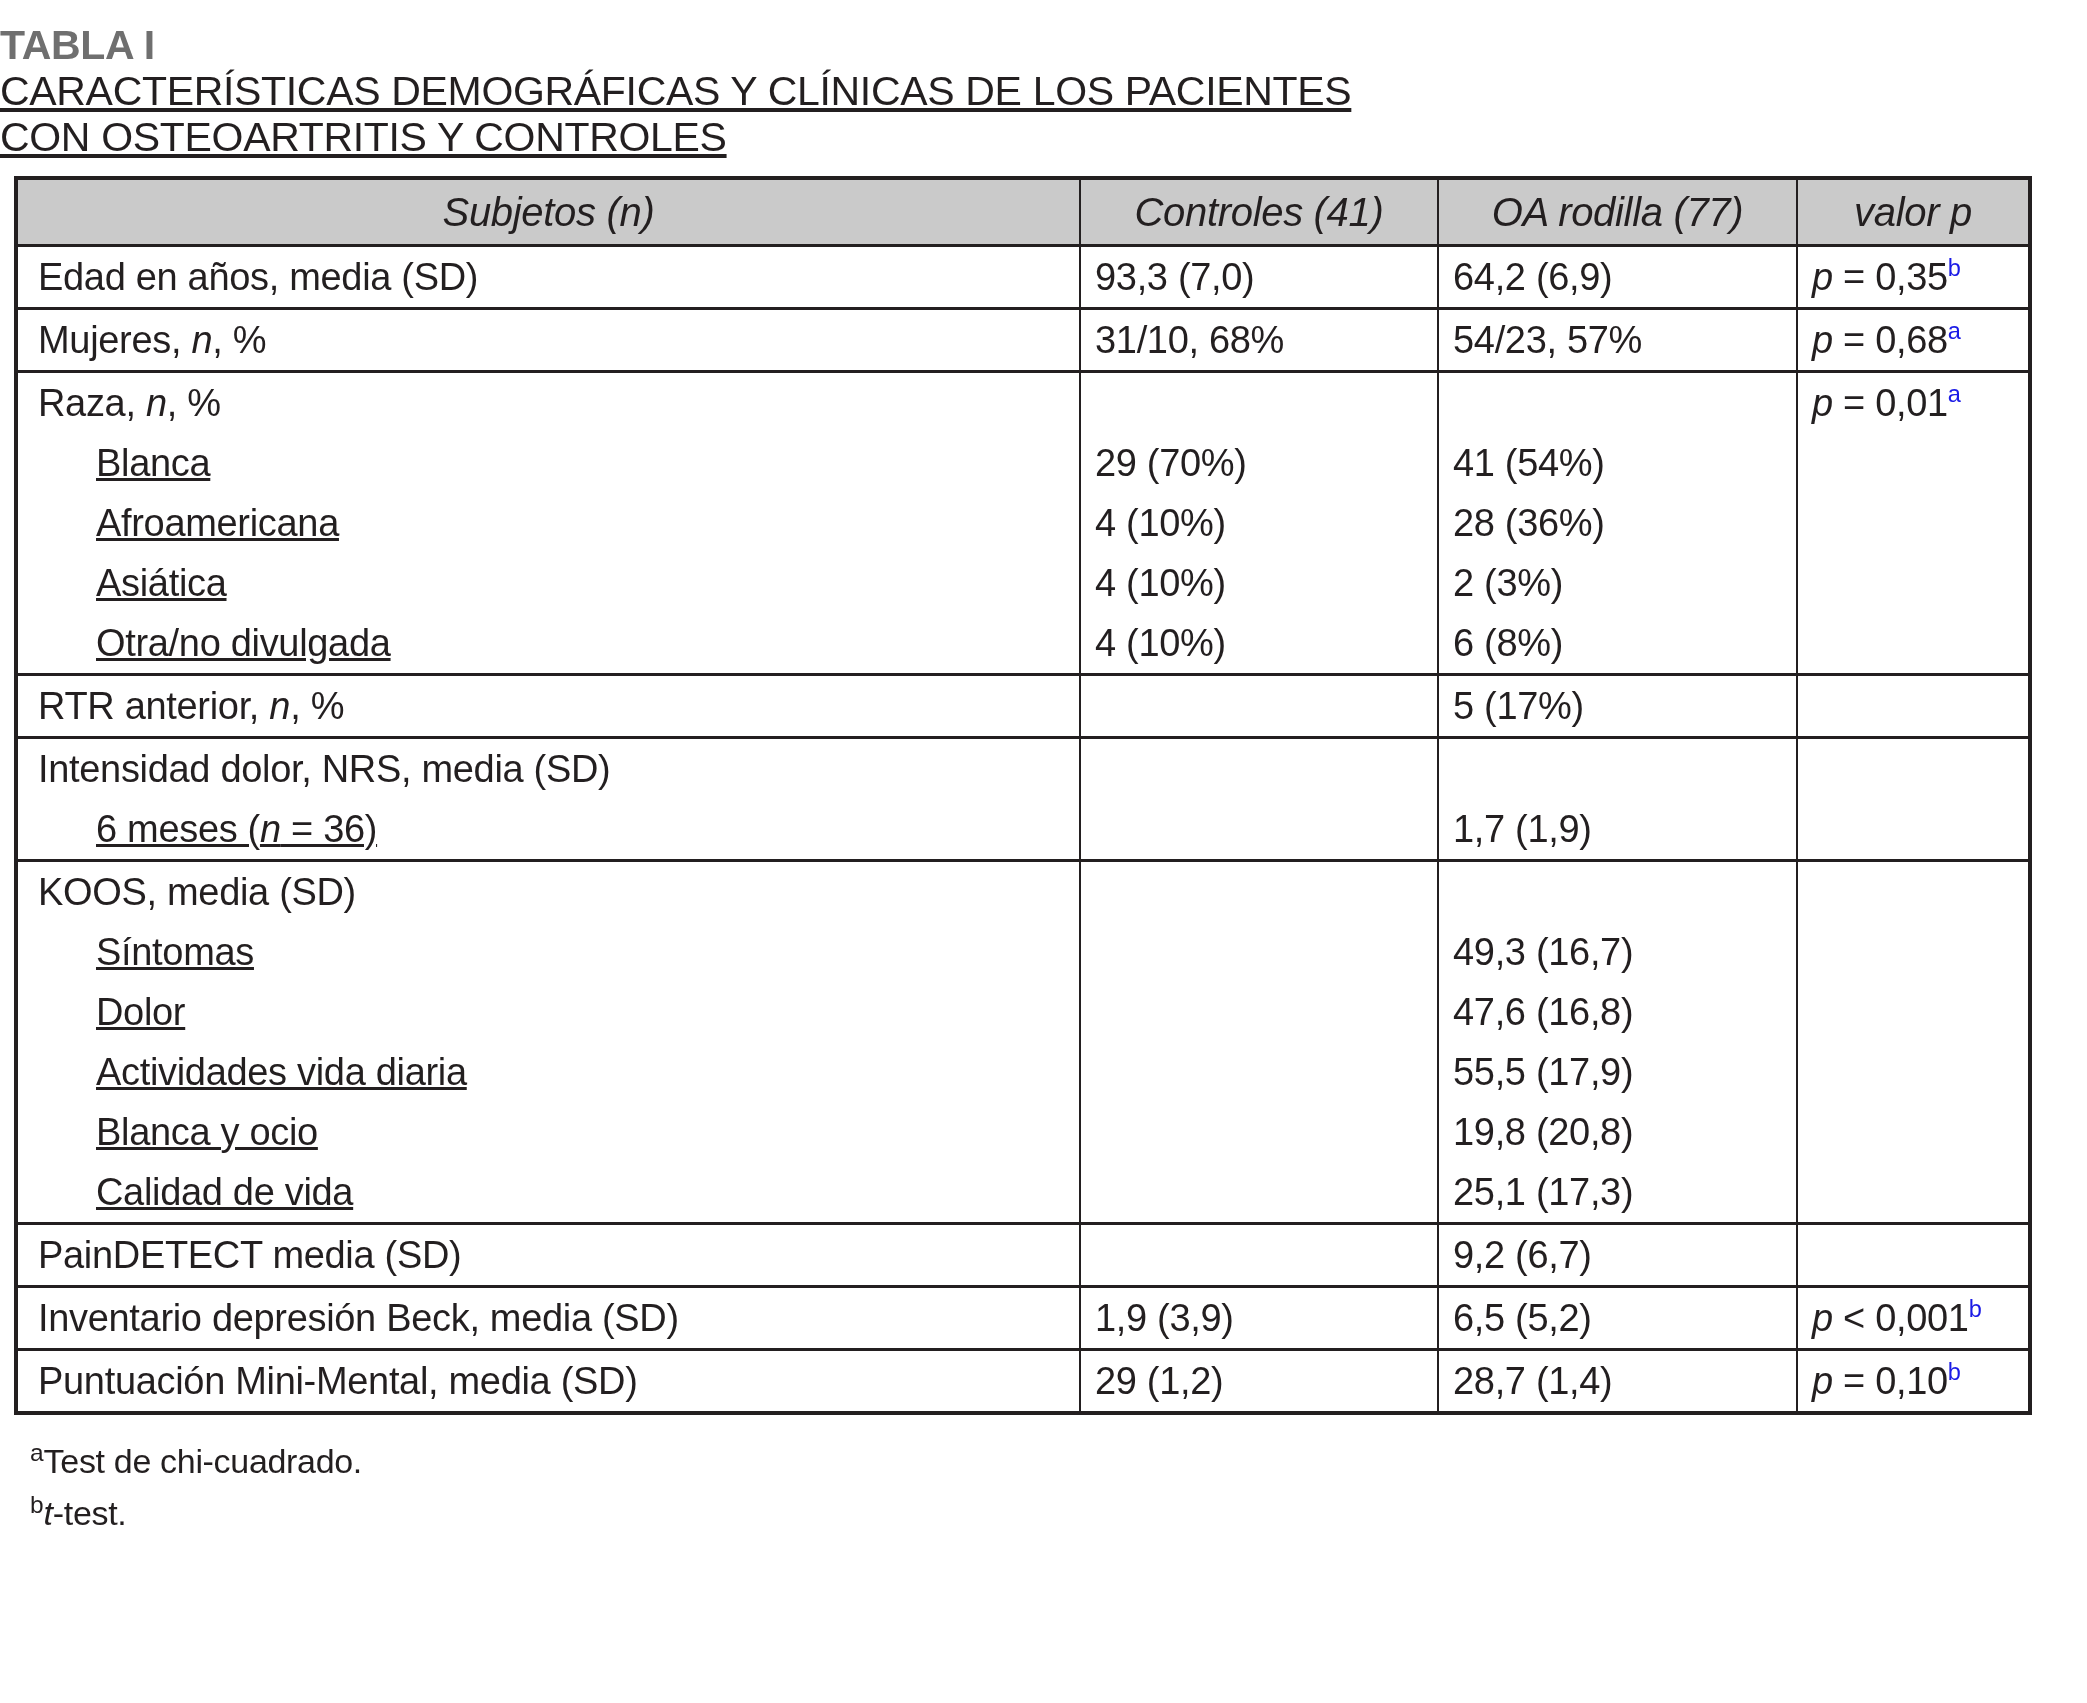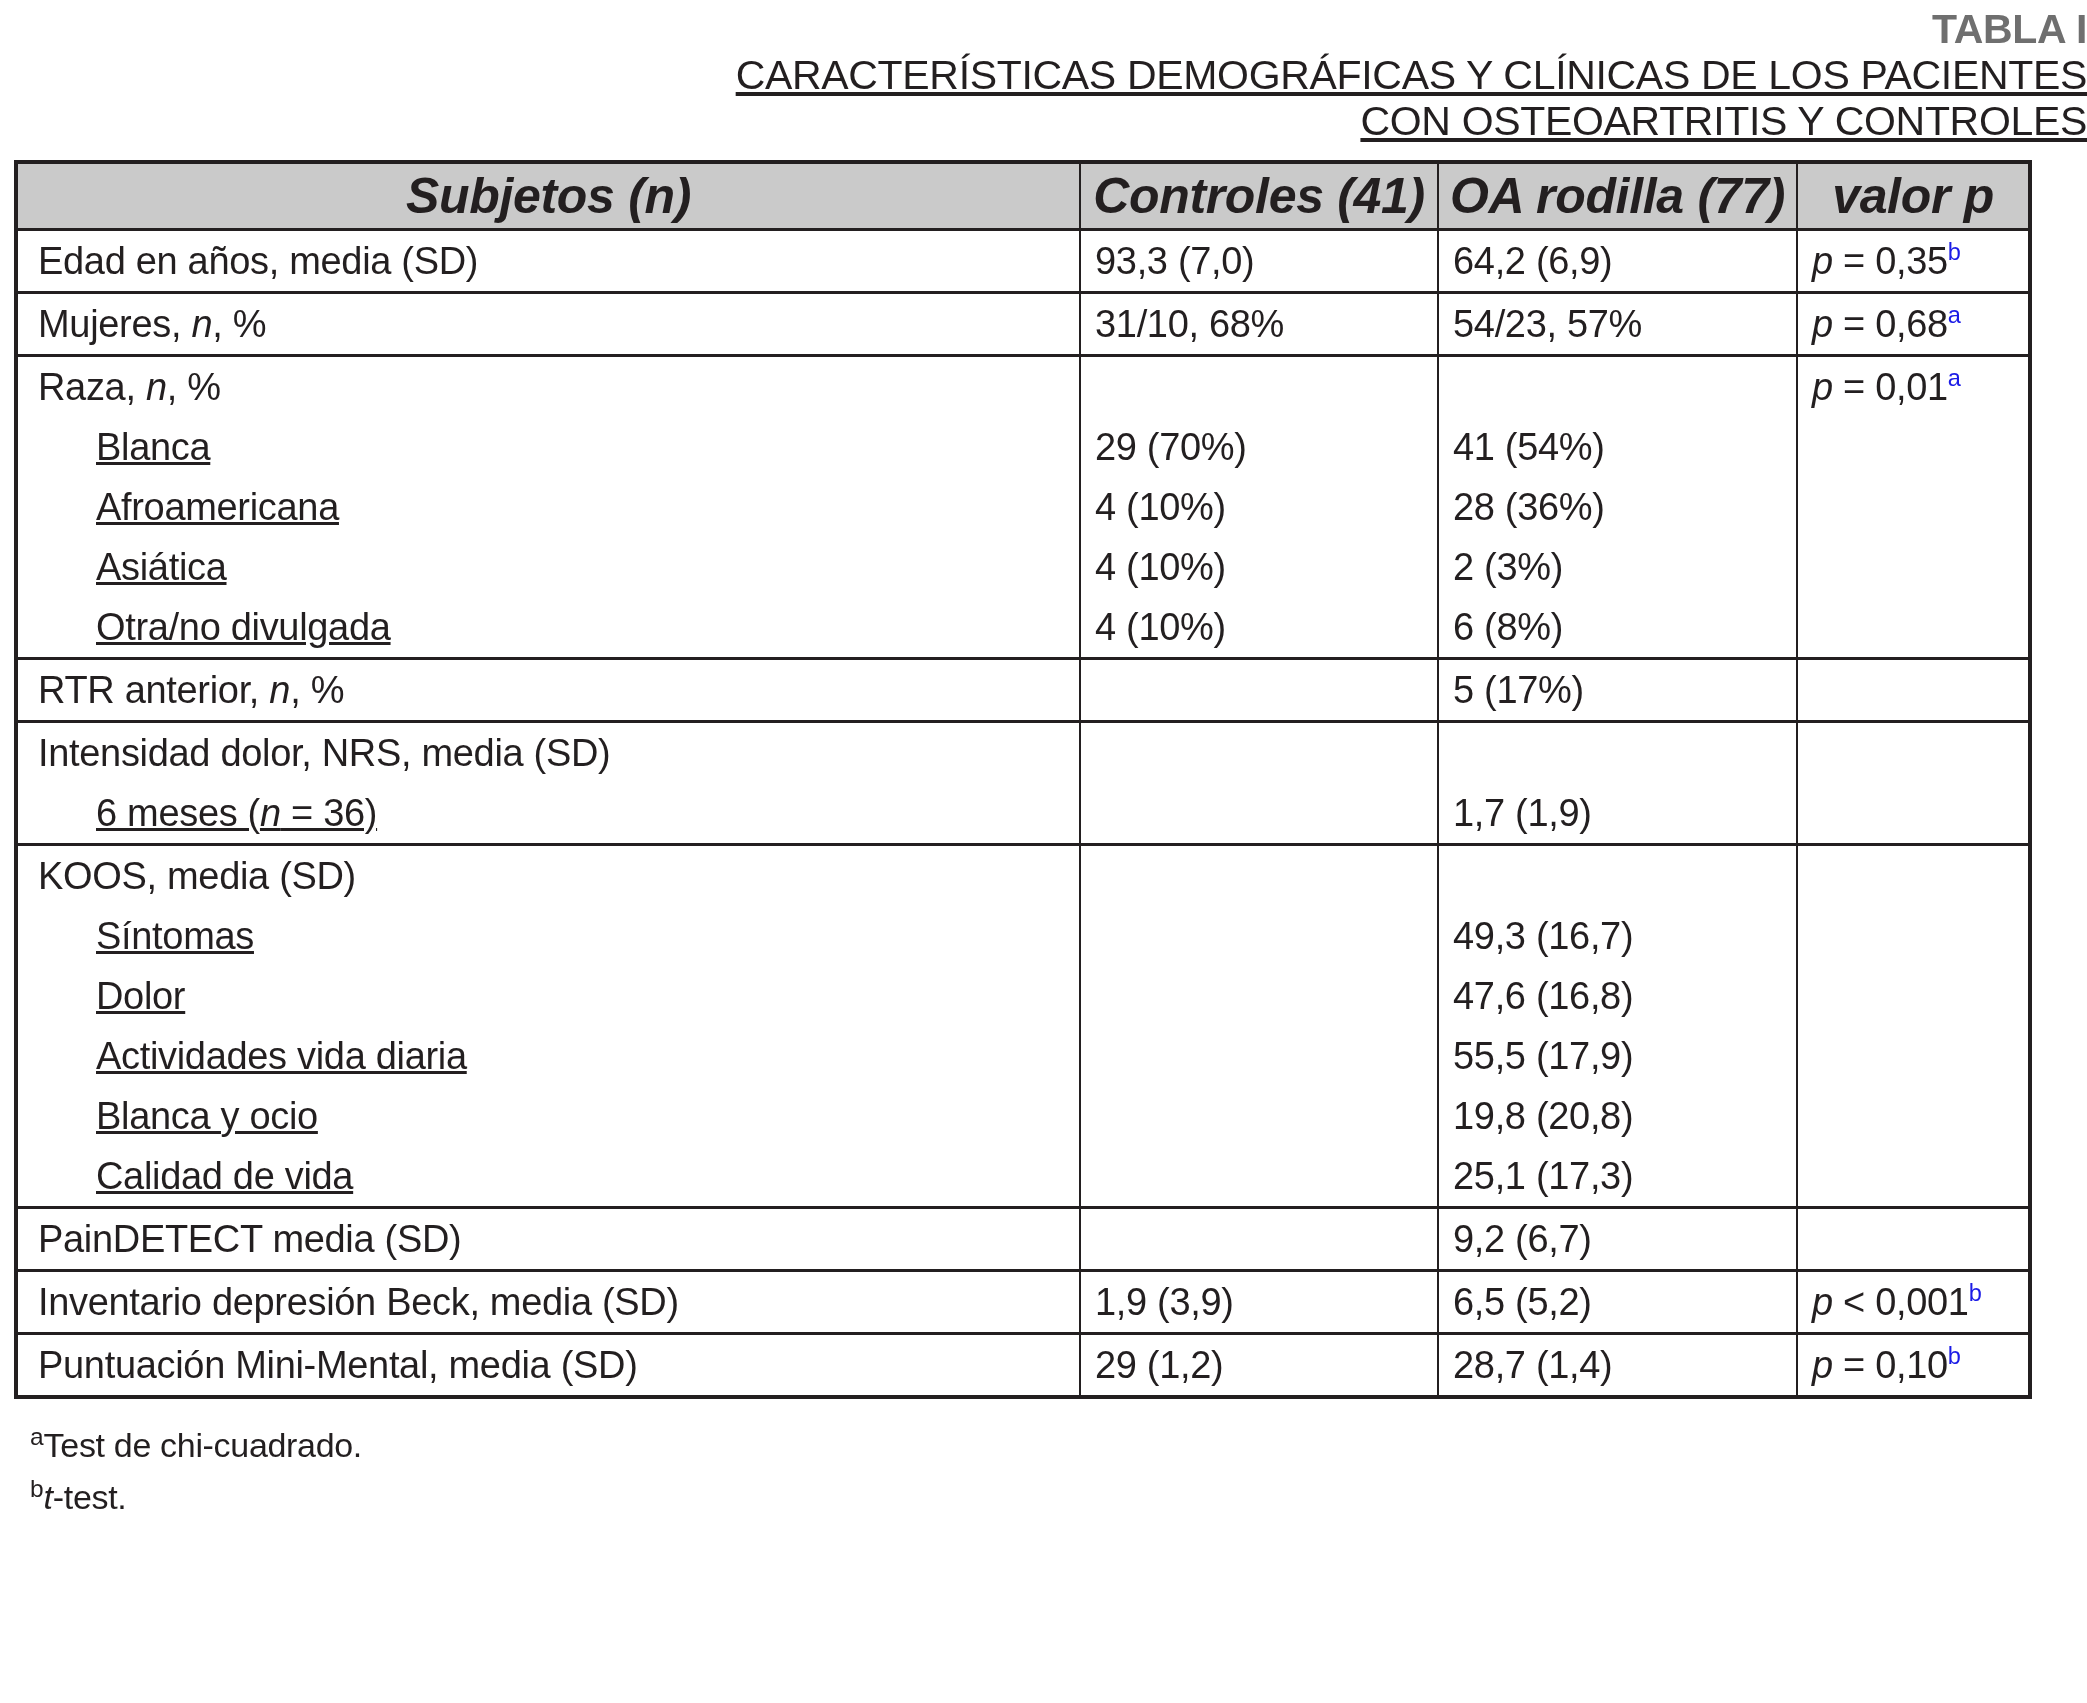--- a/index.html
+++ b/index.html
@@ -9,40 +9,40 @@
     --blue:#1b1be6;
     --title-gray:#6f6f6f;
   }
   html,body{margin:0;padding:0;background:#ffffff;}
   body{
     width:2087px;height:1703px;overflow:hidden;
     font-family:"Liberation Sans",sans-serif;
     color:var(--text);
     letter-spacing:-0.02em;
   }
-  .title-block{padding-top:6px;text-align:right;line-height:46px;font-size:41px;}
+  .title-block{padding-top:22px;text-align:left;line-height:46px;font-size:41px;}
   .table-label{font-weight:bold;color:var(--title-gray);}
   .table-title{color:var(--text);text-decoration:underline;}
   table.demo{
     border-collapse:collapse;
     table-layout:fixed;
     width:2014px;
     margin:16px 0 0 14px;
     border:4px solid var(--border);
     font-size:38px;
   }
   col.c1{width:1064px;} col.c2{width:358px;} col.c3{width:359px;} col.c4{width:233px;}
   thead th{
     background:var(--header-bg);
     font-style:italic;
-    font-weight:bold;
+    font-weight:normal;
     text-align:center;
     height:62px;
     border-bottom:3px solid var(--border);
-    font-size:50px;
+    font-size:40px;
   }
   th + th, td + td{border-left:2px solid var(--border);}
   tbody td{
     height:60px;
     vertical-align:middle;
     padding:0 6px 0 14px;
     border-top:3px solid var(--border);
     white-space:nowrap;
     overflow:hidden;
   }

